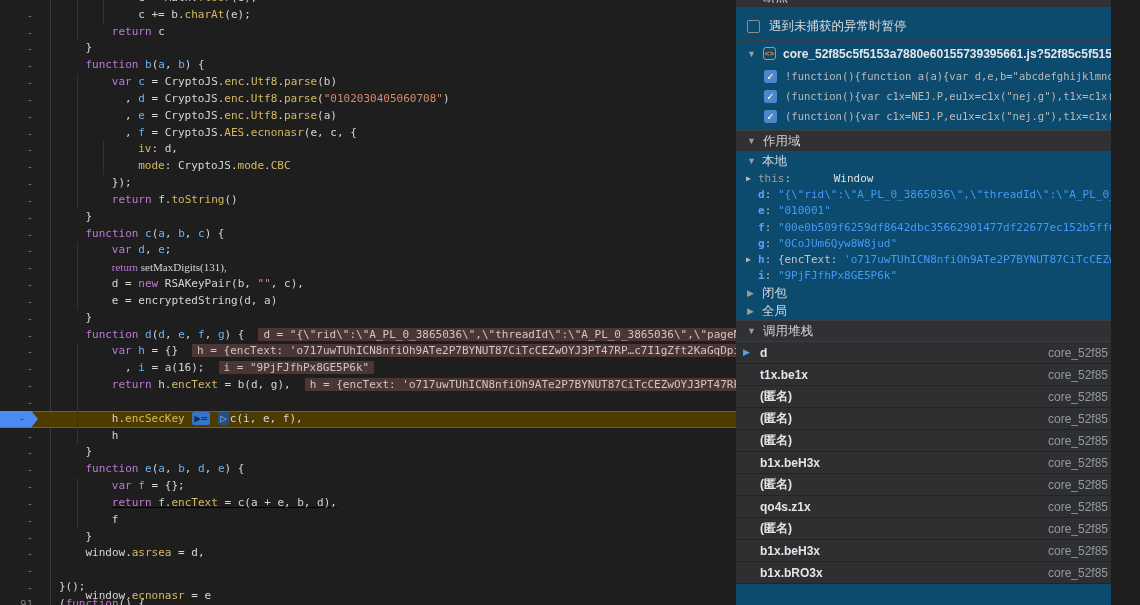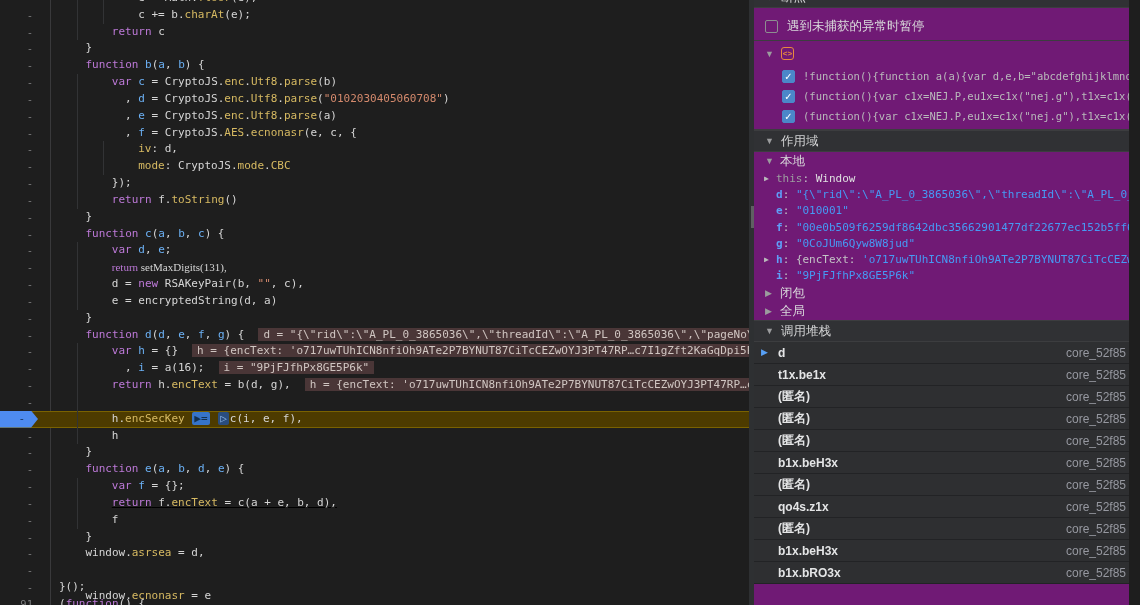--- a/index.html
+++ b/index.html
@@ -21,21 +21,21 @@
             text-align:right;padding-right:13px;box-sizing:border-box;}
   .tk-k{color:#bd79d8}.tk-v{color:#6cb1f5}.tk-p{color:#d7ba62}.tk-s{color:#d58a6d}
   .tk-t{color:#d6d6d6}.tk-n{color:#d6d6d6}
   .tk-b1{background:#3674c9;color:#12304f;border-radius:2px;padding:0 2px;margin:0 1px;}
   .tk-b2{background:#2a4d7e;color:#8ab2e4;border-radius:2px;padding:0 2px;margin:0 1px;}
   .chip{background:#4a3637;color:#d0c6c2;padding:0 5px;margin-left:14px;font-size:11px;}
   
   #vtrack{position:absolute;left:749px;top:0;width:16px;height:605px;background:#2e3032;}
   #vthumb{position:absolute;left:2px;top:206px;width:12px;height:22px;background:#5f6062;}
   
-  #panel{position:absolute;left:754px;top:0;width:375px;height:605px;background:#701a75;
+  #panel{position:absolute;left:736px;top:0;width:375px;height:605px;background:#0c4a6e;
          overflow:hidden;font-family:"Liberation Sans","DejaVu Sans",sans-serif;color:#d9dadb;}
   .hdr{height:22px;display:flex;align-items:center;gap:7px;padding-left:11px;
        background:#303134;border-top:1px solid #3c3d3f;border-bottom:1px solid #3c3d3f;
        box-sizing:border-box;font-size:12.5px;color:#d3d4d5;}
   .tri{font-size:9px;color:#9b9c9e;width:9px;display:inline-block;flex:0 0 9px;}
   .cbrow{height:21px;display:flex;align-items:center;gap:9px;padding-left:11px;font-size:12.5px;}
   .cbox{width:13px;height:13px;border:1px solid #8d8e90;border-radius:2px;box-sizing:border-box;flex:0 0 13px;}
   .cbox.on{background:#4b87c9;border-color:#4b87c9;color:#fff;font-size:10px;line-height:12px;text-align:center;}
   #bpsec{border-bottom:1px solid #3c3d3f;padding-bottom:3px;}
   #cbsec{border-bottom:1px solid #3c3d3f;padding-top:8px;padding-bottom:3px;}
@@ -46,21 +46,21 @@
   .bprow{height:20px;display:flex;align-items:center;gap:8px;padding-left:28px;overflow:hidden;}
   .bptext{font-family:"DejaVu Sans Mono",monospace;font-size:10.5px;color:#b9babb;white-space:nowrap;}
   .scopeitem{height:18px;display:flex;align-items:center;gap:6px;padding-left:11px;font-size:12.5px;}
   .varrow{height:16.3px;display:flex;align-items:center;padding-left:22px;overflow:hidden;
           font-family:"DejaVu Sans Mono",monospace;font-size:11px;white-space:pre;}
   .vtri{width:12px;flex:0 0 12px;font-size:8px;color:#b9babb;margin-left:-12px;}
   .vname{color:#5f9ef8;font-weight:bold;}
   .vname.gray{color:#9d9ea0;font-weight:normal;}
   .vcolon{color:#c3c4c6;}
   .vstr{color:#469af5;}
-  .vplain{color:#dfe0e1;}
+  .vplain{color:#dfe0e1;margin-left:36px;}
   .vprefix{color:#c3c4c6;}
   #stack .frame{position:relative;height:22px;background:#2e2f31;border-bottom:1px solid #222325;
         display:flex;align-items:center;padding-left:24px;box-sizing:border-box;}
   .fname{font-size:12px;font-weight:600;color:#e4e5e6;white-space:nowrap;}
   .fref{position:absolute;left:312px;top:0;height:22px;line-height:22px;font-size:12px;
         color:#9698a0;white-space:nowrap;font-weight:400;}
   .farrow{position:absolute;left:7px;top:5px;font-size:9px;color:#58a0f6;}
 </style>
 </head>
 <body>
@@ -125,20 +125,21 @@
       <div class="cbrow">
         <span class="cbox"></span>
         <span>遇到未捕获的异常时暂停</span>
       </div>
     </div>
 
     <div id="bpsec">
       <div class="filerow">
         <span class="tri">▼</span>
         <span class="fileicon">&lt;&gt;</span>
+        <span class="filename">core_52f85c5f5153a7880e60155739395661.js?52f85c5f515</span>
       </div>
       <div id="bplist">
           <div class="bprow">
             <span class="cbox on">✓</span>
             <span class="bptext">!function(){function a(a){var d,e,b="abcdefghijklmnopqrs</span>
           </div>
           <div class="bprow">
             <span class="cbox on">✓</span>
             <span class="bptext">(function(){var c1x=NEJ.P,eu1x=c1x("nej.g"),t1x=c1x("nej</span>
           </div>

